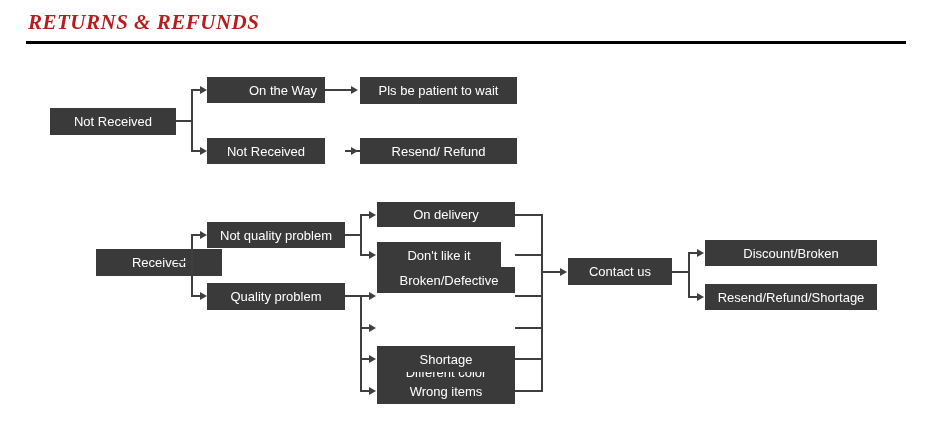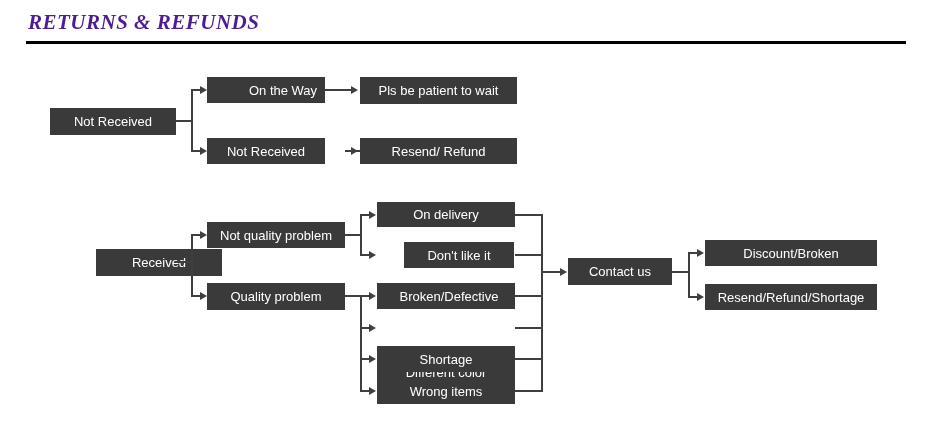--- a/index.html
+++ b/index.html
@@ -21,21 +21,21 @@
   
   .page-title {
     position: absolute;
     left: 28px;
     top: 10px;
     font-family: "Liberation Serif", serif;
     font-style: italic;
     font-weight: bold;
     font-size: 21px;
     letter-spacing: 0.5px;
-    color: #4c1d95;
+    color: #b91c1c;
     white-space: nowrap;
   }
   .title-rule {
     position: absolute;
     left: 26px;
     top: 41px;
     width: 880px;
     height: 3px;
     background: #000000;
   }
@@ -128,22 +128,22 @@
   <div class="conn conn-h" style="left:360px; top:295px; width:10px;"></div>
   <div class="arrow-r" style="left:369px; top:292px;"></div>
   <div class="conn conn-h" style="left:360px; top:327px; width:10px;"></div>
   <div class="arrow-r" style="left:369px; top:324px;"></div>
   <div class="conn conn-h" style="left:360px; top:358px; width:10px;"></div>
   <div class="arrow-r" style="left:369px; top:355px;"></div>
   <div class="conn conn-h" style="left:360px; top:390px; width:10px;"></div>
   <div class="arrow-r" style="left:369px; top:387px;"></div>
 
   <div class="node" style="left:377px; top:202px; width:138px; height:25px;">On delivery</div>
-  <div class="node" style="left:377px; top:242px; width:110px; height:26px;margin-left:27px;">Don't like it</div>
-  <div class="node" style="left:377px; top:283px; width:138px; height:26px;padding-left:12px;">Broken/Defective</div>
+  <div class="node" style="left:377px; top:242px; width:124px; height:26px;">Don't like it</div>
+  <div class="node" style="left:377px; top:267px; width:138px; height:26px;padding-left:12px;">Broken/Defective</div>
   <div class="node" style="left:377px; top:315px; width:138px; height:26px;margin-top:44px;">Different color</div>
   <div class="node" style="left:377px; top:346px; width:138px; height:26px;">Shortage</div>
   <div class="node" style="left:377px; top:378px; width:138px; height:26px;">Wrong items</div>
 
   <div class="conn conn-h" style="left:515px; top:214px; width:28px;"></div>
   <div class="conn conn-h" style="left:515px; top:254px; width:28px;"></div>
   <div class="conn conn-h" style="left:515px; top:295px; width:28px;"></div>
   <div class="conn conn-h" style="left:515px; top:327px; width:28px;"></div>
   <div class="conn conn-h" style="left:515px; top:358px; width:28px;"></div>
   <div class="conn conn-h" style="left:515px; top:390px; width:28px;"></div>

